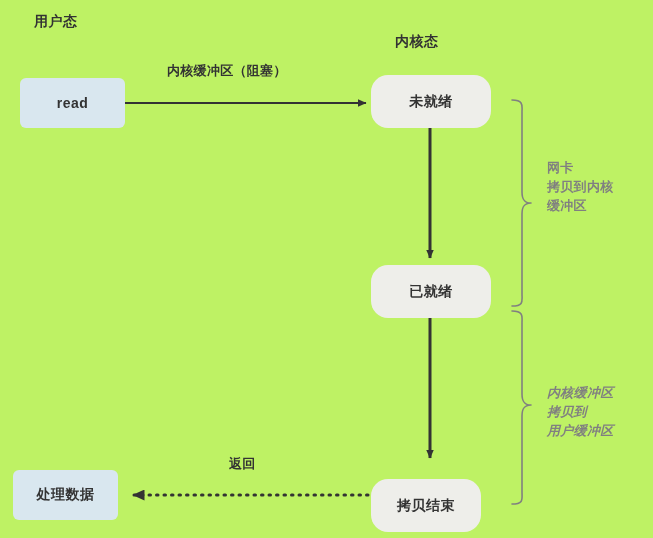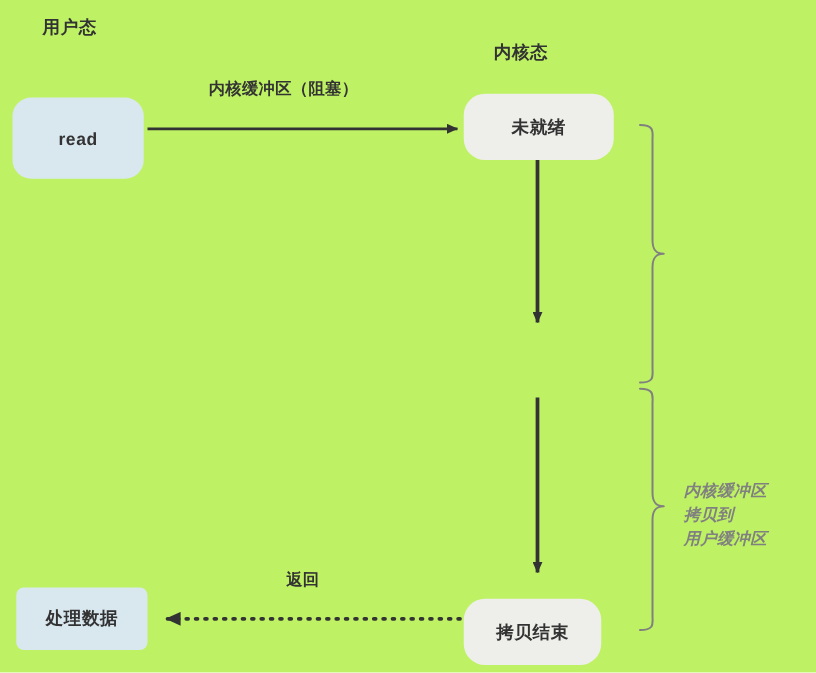--- a/index.html
+++ b/index.html
@@ -43,21 +43,21 @@
   .node-user {
     background: #d9e7ef;
     color: #333333;
   }
   .node-kernel {
     background: #eeeeea;
     color: #333333;
     border-radius: 17px;
   }
 
-  #node-read       { left: 10px;  top: 78px;  width: 105px; height: 65px; border-radius: 15px; }
+  #node-read       { left: 20px;  top: 78px;  width: 105px; height: 50px; }
   #node-process    { left: 13px;  top: 470px; width: 105px; height: 50px; }
   #node-notready   { left: 371px; top: 75px;  width: 120px; height: 53px; }
   #node-ready      { left: 371px; top: 265px; width: 120px; height: 53px; }
   #node-copydone   { left: 371px; top: 479px; width: 110px; height: 53px; }
 
   .edge-label {
     position: absolute;
     font-size: 13px;
     font-weight: bold;
     color: #333333;
@@ -143,25 +143,29 @@
                C 522,499 524,504 512,504" fill="none" stroke="#808080" stroke-width="1.6" stroke-linecap="round" stroke-linejoin="round"></path>
     </g>
   </svg>
 
   <div class="node node-user" id="node-read">read</div>
 
   <div class="node node-user" id="node-process">处理数据</div>
 
   <div class="node node-kernel" id="node-notready">未就绪</div>
 
+  <div class="node node-kernel" id="node-ready">已就绪</div>
 
   <div class="node node-kernel" id="node-copydone">拷贝结束</div>
 
   <div class="edge-label" id="label-syscall">内核缓冲区（阻塞）</div>
 
   <div class="edge-label" id="label-return">返回</div>
 
+  <div class="brace-label" id="brace-label-1">网卡
+拷贝到内核
+缓冲区</div>
 
   <div class="brace-label" id="brace-label-2">内核缓冲区
 拷贝到
 用户缓冲区</div>
 
 </div>
 
 </body></html>

